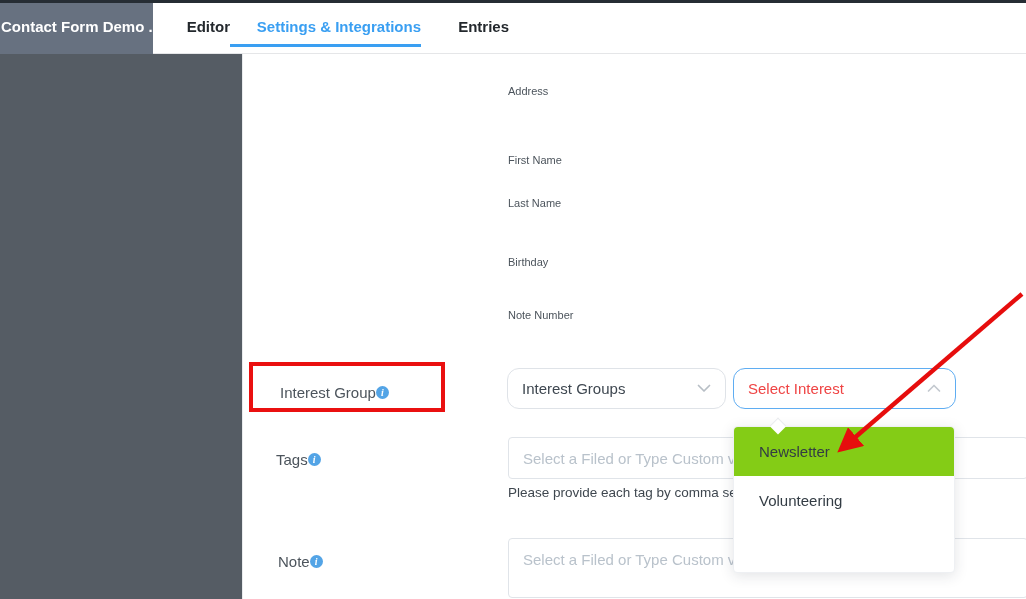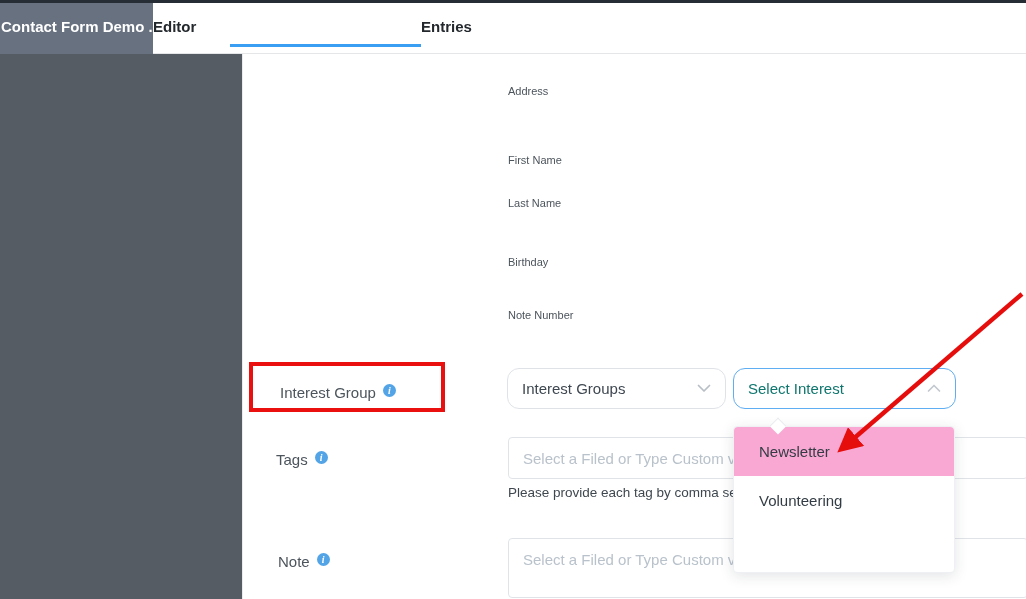--- a/index.html
+++ b/index.html
@@ -14,51 +14,51 @@
 
   
   .top-strip { position:absolute; left:0; top:0; width:1026px; height:3px; background:#262d34; z-index:6; }
   .header-border { position:absolute; left:153px; top:53px; width:873px; height:1px; background:#e5e6e8; z-index:4; }
   .form-tab {
     position:absolute; left:0; top:0; width:153px; height:54px;
     background:#677180; color:#ffffff; z-index:5;
     font-size:15px; font-weight:600; line-height:54px;
     padding-left:1px; white-space:nowrap; overflow:hidden;
   }
-  .tab { position:absolute; top:0; height:47px; z-index:5; text-align:left;
+  .tab { position:absolute; top:0; height:47px; z-index:5; text-align:right;
          font-size:15px; font-weight:700; color:#23282d; line-height:53px; cursor:pointer; }
   .tab-editor  { left:153px; width:77px; }
   .tab-settings{ left:230px; width:191px; color:#3a9ff2; }
   .tab-entries { left:421px; width:88px; }
   .tab-underline { position:absolute; left:0; bottom:0; width:100%; height:3px; background:#3a9ff2; }
 
   
   .sidebar { position:absolute; left:0; top:54px; width:242px; height:545px; background:#555c64; }
   .content-divider { position:absolute; left:242px; top:54px; width:1px; height:545px; background:#e9ebed; }
 
   
   .static-label { position:absolute; left:508px; font-size:11px; color:#4c545c; white-space:nowrap; }
 
   
-  .row-label { position:absolute; font-size:15px; color:#4c545c; white-space:nowrap; display:flex; gap:7px; }
+  .row-label { position:absolute; font-size:15px; color:#4c545c; white-space:nowrap; display:flex; align-items:center; }
   .info-icon {
     width:13px; height:13px; border-radius:50%;
     background:#53a4e6; color:#ffffff; display:inline-block;
     font:italic 700 10px/13px "Liberation Serif", serif;
     text-align:center; flex:none;
   }
 
   
   .select-box {
     position:absolute; height:41px; border:1px solid #dfe3e8; border-radius:12px;
     background:#fff; display:flex; align-items:center; justify-content:space-between;
     padding:0 14px; font-size:15px; cursor:pointer;
   }
   .select-value  { color:#3e4750; }
-  .select-placeholder { color:#0f766e; }
+  .select-placeholder { color:#ef4444; }
   .chev { flex:none; }
 
   .text-input {
     position:absolute; border:1px solid #e0e4e9; border-radius:4px; background:#fff;
     font-family:"Liberation Sans", sans-serif; font-size:15px; color:#3e4750;
     padding:0 14px; outline:none;
   }
   .text-input::placeholder { color:#b9c2cb; opacity:1; }
   textarea.text-input { padding-top:12px; resize:none; line-height:18px; }
   .helper-text { position:absolute; left:508px; top:485px; font-size:13.5px; color:#3f474f; white-space:nowrap; }
@@ -71,38 +71,39 @@
   }
   .dropdown-caret {
     position:absolute; left:38px; top:-7px; width:12px; height:12px;
     background:#fff; transform:rotate(45deg);
     border-left:1px solid #e9ebee; border-top:1px solid #e9ebee;
   }
   .dropdown-item {
     height:49px; display:flex; align-items:center; padding-left:25px;
     font-size:15px; color:#333c44; cursor:pointer;
   }
-  .dropdown-item.highlighted { background:#f9a8d4; border-radius:4px 4px 0 0; }
+  .dropdown-item.highlighted { background:#84cc16; border-radius:4px 4px 0 0; }
 
   
   .highlight-rect {
     position:absolute; left:249px; top:362px; width:196px; height:50px;
     border:4px solid #ea1010; z-index:8; pointer-events:none;
   }
   .arrow-overlay { position:absolute; inset:0; z-index:20; pointer-events:none; }
 </style>
 </head>
 <body>
 
 <div id="stage">
 
   <div class="top-strip"></div>
   <div class="form-tab">Contact Form Demo ...</div>
   <div class="tab tab-editor">Editor</div>
   <div class="tab tab-settings">
+    <span>Settings &amp; Integrations</span>
     <span class="tab-underline"></span>
   </div>
   <div class="tab tab-entries">Entries</div>
   <div class="header-border"></div>
 
   <div class="sidebar"></div>
   <div class="content-divider"></div>
 
   <div class="static-label" style="top:85px">Address</div>
   <div class="static-label" style="top:154px">First Name</div>

